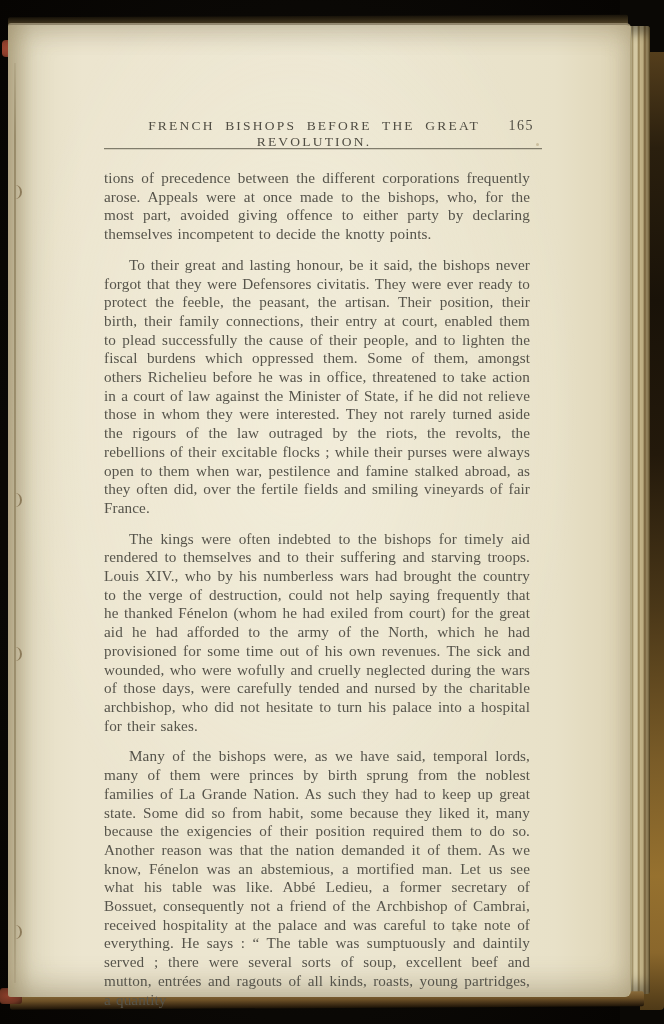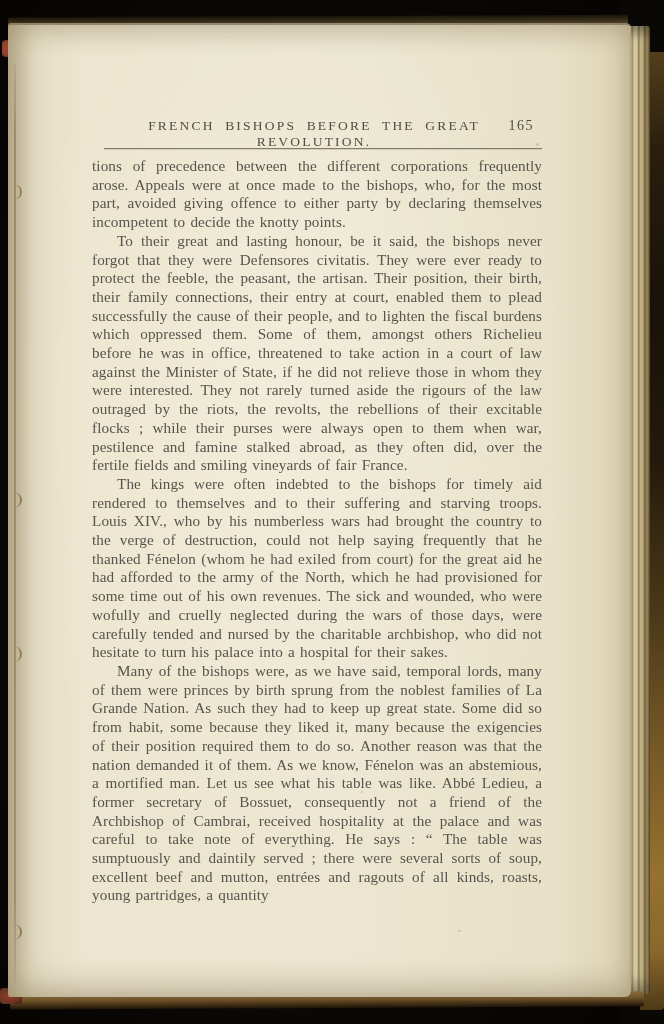--- a/index.html
+++ b/index.html
@@ -112,21 +112,21 @@
   }
 
   
   .text-block{
     position:absolute;left:84px;top:132px;width:450px;
     color:#56544b;
     font-size:15.2px;line-height:18.7px;
     text-align:justify;
     letter-spacing:0.1px;word-spacing:1.2px;
   }
-  .para{margin:0;}
+  .para{margin:12px;}
   .para.indent{text-indent:25px;}
   .it{}
 
   
   .speck{position:absolute;border-radius:50%;background:rgba(150,125,80,0.35);}
   .s1{left:528px;top:118px;width:3px;height:3px;}
   .s2{left:353px;top:766px;width:2px;height:2px;}
   .s3{left:450px;top:905px;width:3px;height:2px;}
 </style>
 </head>

